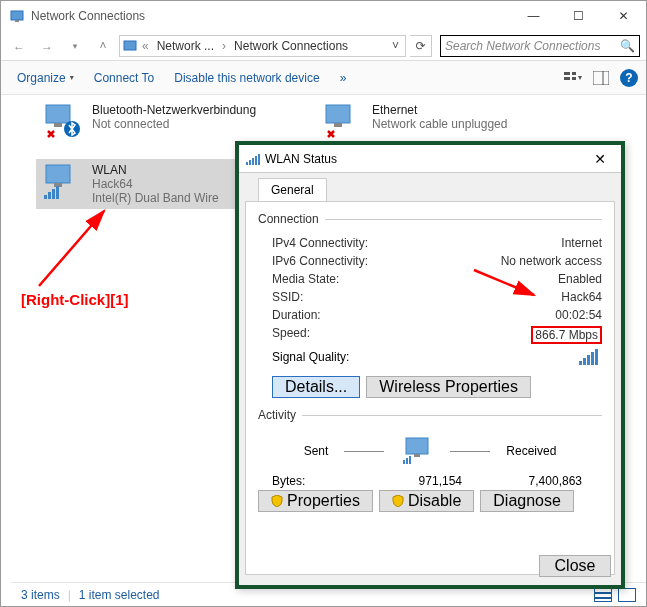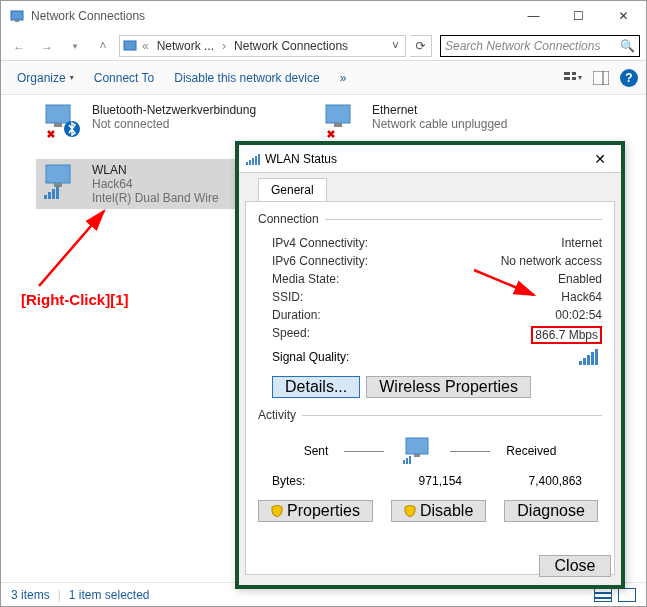--- a/index.html
+++ b/index.html
@@ -36,21 +36,21 @@
 
 .main { position: absolute; top: 96px; left: 0; right: 0; bottom: 24px; background: #fff; }
 .conn-item { position: absolute; display: flex; gap: 10px; padding: 4px 6px; width: 250px; }
 .conn-item.sel { background: #d6d6d6; }
 .conn-icon { width: 40px; height: 36px; position: relative; flex-shrink: 0; }
 .conn-text .name { color: #222; }
 .conn-text .sub1 { color: #6d6d6d; }
 .conn-text .sub2 { color: #6d6d6d; }
 
 
-.statusbar { position: absolute; bottom: 0; left: 0; right: 0; height: 24px; border-top: 1px solid #e5e5e5; display: flex; align-items: center; padding: 0 10px; gap: 8px; color: #1a5a9e; font-size: 12px; }
+.statusbar { position: absolute; bottom: 0; left: 10px; right: 0; height: 24px; border-top: 1px solid #e5e5e5; display: flex; align-items: center; padding: 0 10px; gap: 8px; color: #1a5a9e; font-size: 12px; }
 .statusbar .divider { color: #ccc; }
 .status-icons { margin-left: auto; display: flex; gap: 6px; }
 .status-icons div { width: 18px; height: 14px; border: 1px solid #1a5a9e; }
 
 
 .dialog { position: absolute; left: 234px; top: 140px; width: 390px; height: 448px; background: #f0f0f0; border: 4px solid #14532d; box-shadow: 2px 2px 8px rgba(0,0,0,0.2); z-index: 10; }
 .dlg-title { height: 28px; background: #fff; display: flex; align-items: center; padding: 0 6px; border-bottom: 1px solid #ccc; }
 .dlg-title .t { font-size: 12px; flex: 1; margin-left: 4px; }
 .dlg-close { width: 30px; text-align: center; font-size: 14px; }
 .tabs { padding: 4px 6px 0 19px; }
@@ -74,21 +74,21 @@
 
 .activity { margin-top: 6px; }
 .activity-body { display: flex; align-items: center; justify-content: center; gap: 16px; padding: 6px 0; font-size: 12px; }
 .activity-body .line { width: 40px; height: 1px; background: #888; }
 .bytes-row { display: flex; font-size: 12px; padding: 2px 0 2px 14px; }
 .bytes-row .lbl { width: 60px; }
 .bytes-row .sent { width: 130px; text-align: right; }
 .bytes-row .spacer { width: 40px; }
 .bytes-row .recv { flex: 1; text-align: right; padding-right: 20px; }
 
-.dlg-bottom-btns { display: flex; gap: 18px; margin-top: 10px; }
+.dlg-bottom-btns { display: flex; gap: 6px; }
 .shield { width: 12px; height: 12px; }
 
 .close-row { position: absolute; right: 10px; bottom: 8px; padding-left: 8px; }
 
 
 .annotation-arrow { position: absolute; z-index: 20; pointer-events: none; }
 .annotation-text { position: absolute; color: #f00; font-weight: bold; font-family: Arial, sans-serif; font-size: 15px; z-index: 20; pointer-events: none; }
 
 svg { display: block; }
 </style>

